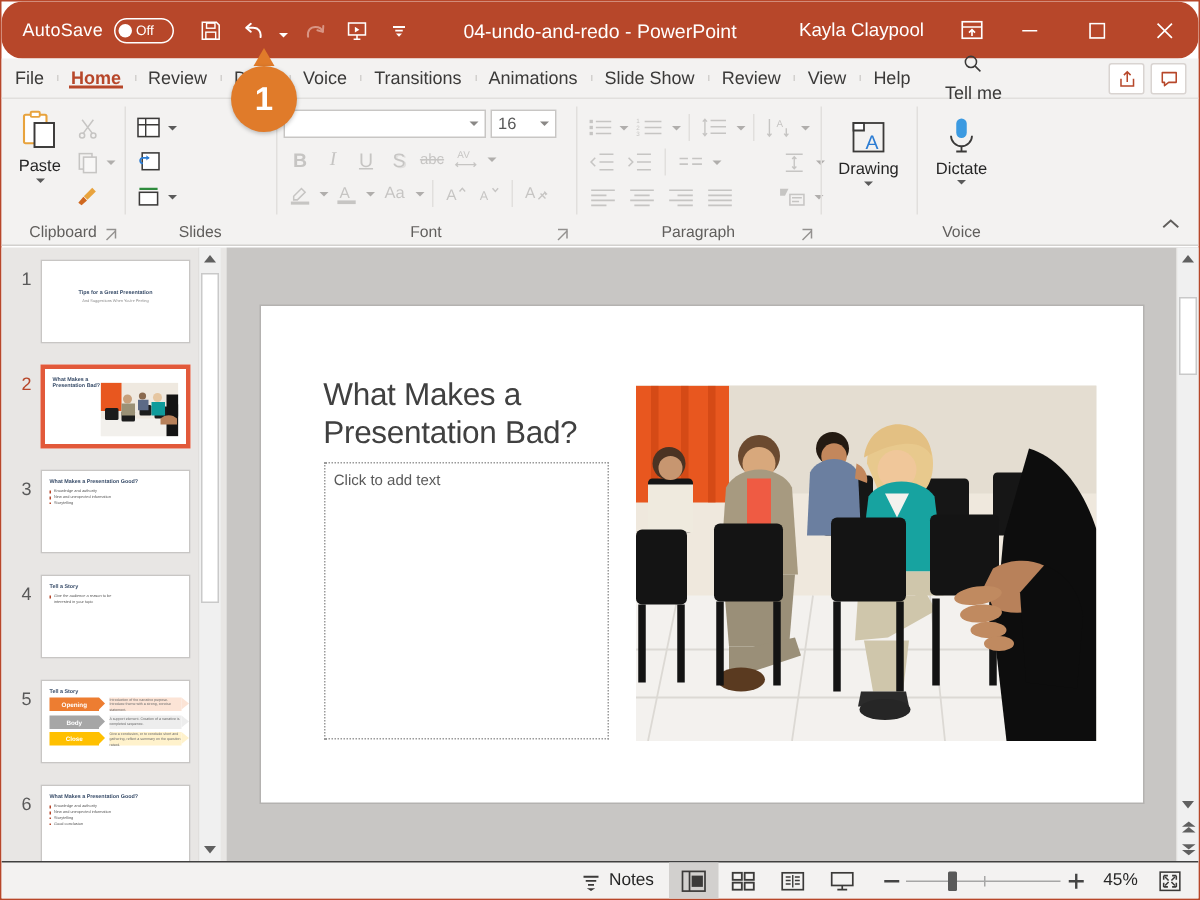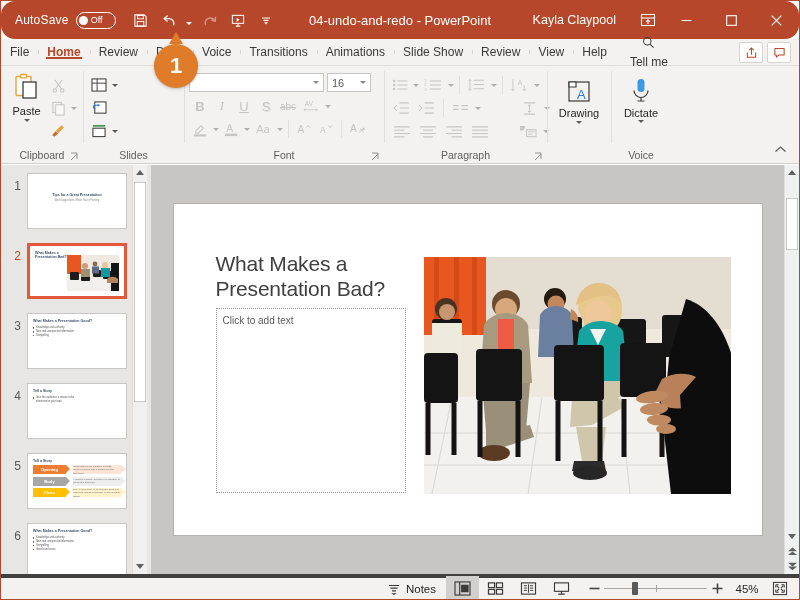--- a/index.html
+++ b/index.html
@@ -186,21 +186,21 @@
   }
   .ph-text { font-size:10px; color:#5a5a5a; }
   .slide-photo {
     position:absolute; left:250px; top:53px; width:307px; height:237px; overflow:hidden;
     background:#e8e4dc;
   }
 
   
   .statusbar {
     position:absolute; left:0; right:0; bottom:0; height:25px; background:#f3f2f1;
-    border-top:4px solid #404040; display:flex; align-items:center;
+    border-top:1px solid #404040; display:flex; align-items:center;
   }
   .sb-right { margin-left:auto; display:flex; align-items:center; height:25px; padding-right:6px; }
   .notes-btn { display:flex; align-items:center; gap:5px; padding:0 10px; height:25px; cursor:pointer; font-size:11.5px; color:#262626;}
   .viewbtn { width:33px;height:25px;display:flex;align-items:center;justify-content:center;cursor:pointer;}
   .viewbtn.on { background:#d2d0ce; }
   .zoomctl { display:flex; align-items:center; gap:0; margin-left:6px; }
   .zbtn { width:20px;height:25px;display:flex;align-items:center;justify-content:center;cursor:pointer;color:#444;font-size:14px;}
   .ztrack { width:103px; height:25px; position:relative; cursor:pointer; }
   .ztrack .line { position:absolute; left:0; right:0; top:12px; height:1px; background:#a6a6a6;}
   .ztrack .mid { position:absolute; left:50%; top:9px; width:1px; height:7px; background:#a6a6a6;}

